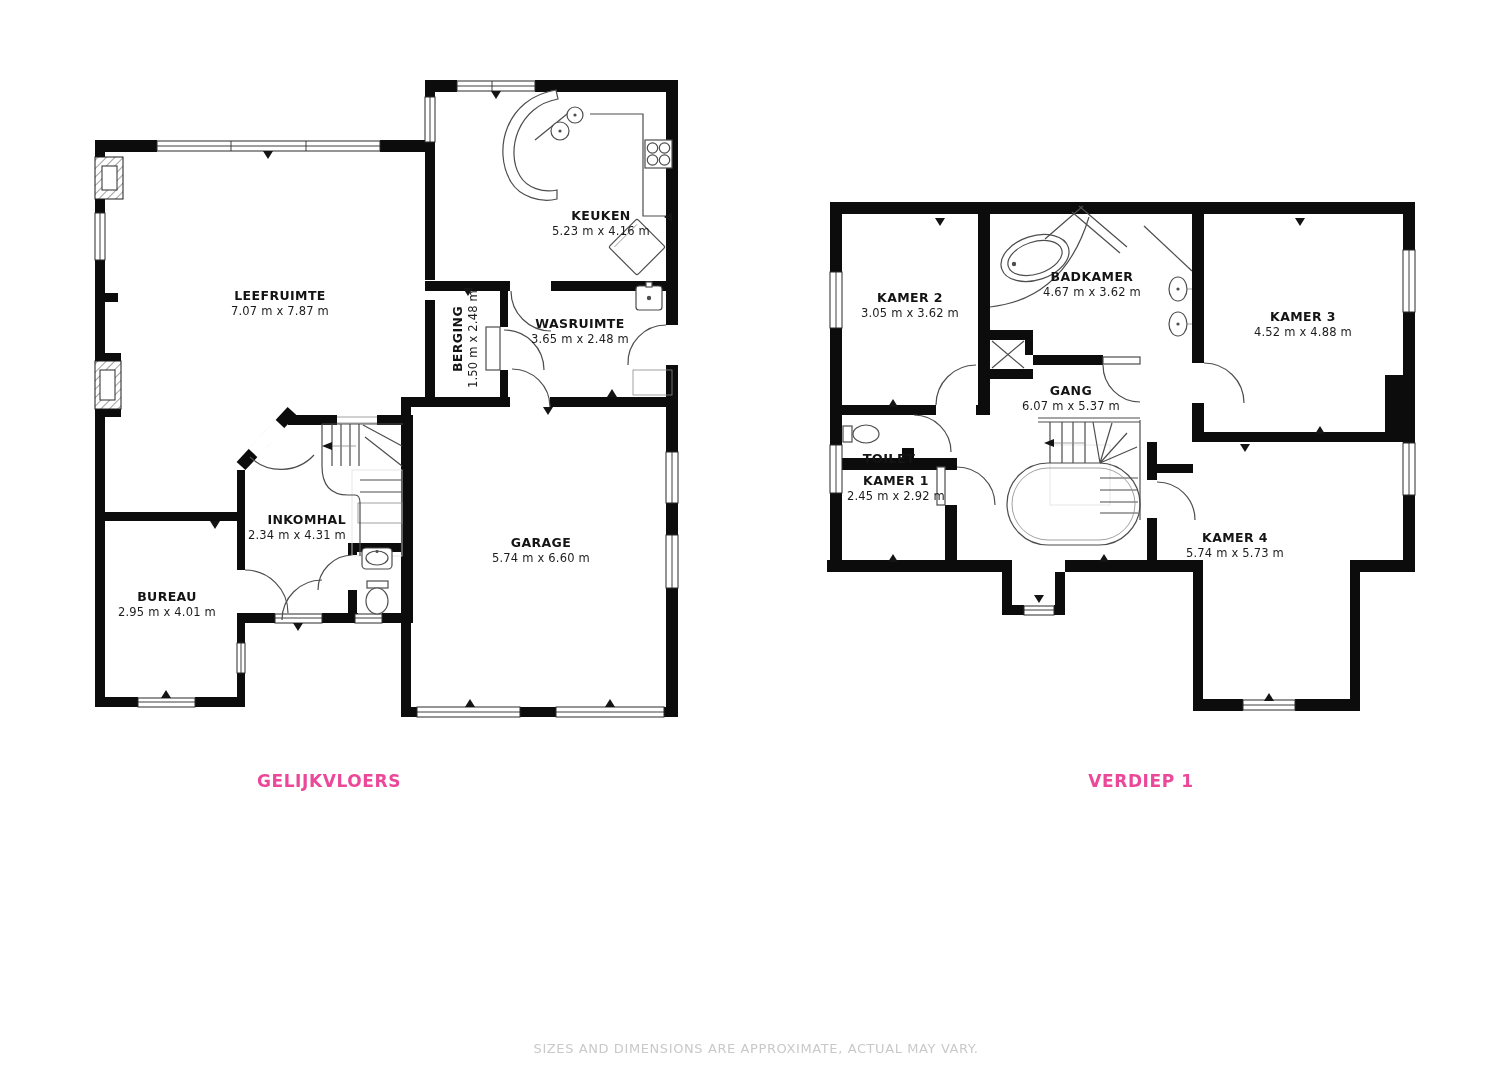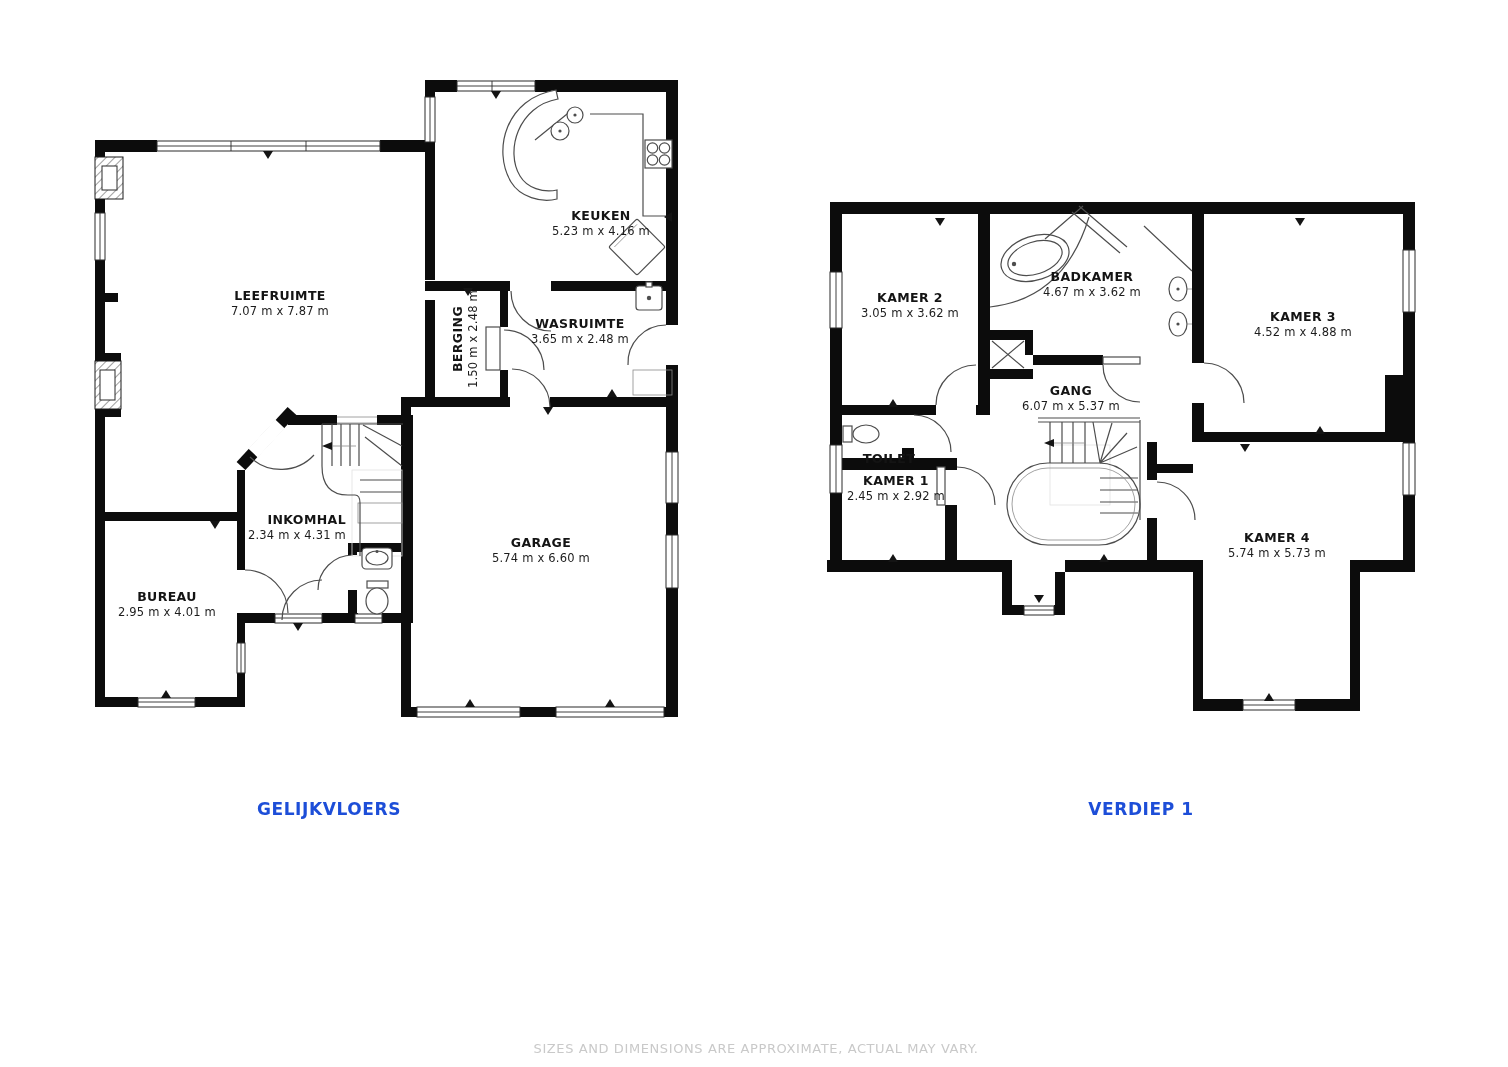--- a/index.html
+++ b/index.html
@@ -16,21 +16,21 @@
   .thin2{stroke:#8a8a8a;stroke-width:0.8;fill:none;}
   .faint{stroke:#e2e2e2;stroke-width:0.8;fill:none;}
   .fix{fill:#ffffff;stroke:#4d4d4d;stroke-width:1.2;}
   .tick{fill:#141414;stroke:none;}
   
   .lbl{position:absolute;transform:translate(-50%,-50%);text-align:center;color:#141414;white-space:nowrap;line-height:1.3;}
   .lbl .nm{font-weight:bold;font-size:12.5px;letter-spacing:.4px;}
   .lbl .dm{font-size:11.5px;letter-spacing:.2px;color:#1c1c1c;}
   .lbl.vertical{transform:translate(-50%,-50%) rotate(-90deg);}
   .lbl.small .nm{font-size:13px;letter-spacing:.3px;}
-  .floor-title{position:absolute;transform:translate(-50%,-50%);font-size:17px;font-weight:bold;letter-spacing:.6px;color:#1d4ed8;white-space:nowrap;margin-top:28px;}
+  .floor-title{position:absolute;transform:translate(-50%,-50%);font-size:17px;font-weight:bold;letter-spacing:.6px;color:#ec4899;white-space:nowrap;}
   .disclaimer{position:absolute;transform:translate(-50%,-50%);font-size:13px;letter-spacing:.6px;color:#c9c9c9;white-space:nowrap;}
 </style>
 </head>
 <body>
 
 <div class="canvas">
 
 <svg class="plan-svg" width="1508" height="1067" viewBox="0 0 1508 1067">
   <defs>
     <pattern id="hatch" width="6" height="6" patternUnits="userSpaceOnUse" patternTransform="rotate(45)">
@@ -401,21 +401,21 @@
   <div class="nm">TOILET</div>
 </div>
 <div class="lbl" style="left:1071px;top:399px;">
   <div class="nm">GANG</div>
   <div class="dm">6.07 m x 5.37 m</div>
 </div>
 <div class="lbl" style="left:896px;top:489px;">
   <div class="nm">KAMER 1</div>
   <div class="dm">2.45 m x 2.92 m</div>
 </div>
-<div class="lbl" style="left:1277px;top:546px;text-align:center;">
+<div class="lbl" style="left:1235px;top:546px;text-align:center;">
   <div class="nm">KAMER 4</div>
   <div class="dm">5.74 m x 5.73 m</div>
 </div>
 
 <div class="floor-title" style="left:329px;top:781px;">GELIJKVLOERS</div>
 <div class="floor-title" style="left:1141px;top:781px;">VERDIEP 1</div>
 
 <div class="disclaimer" style="left:756px;top:1048px;">SIZES AND DIMENSIONS ARE APPROXIMATE, ACTUAL MAY VARY.</div>
 
 </div>

